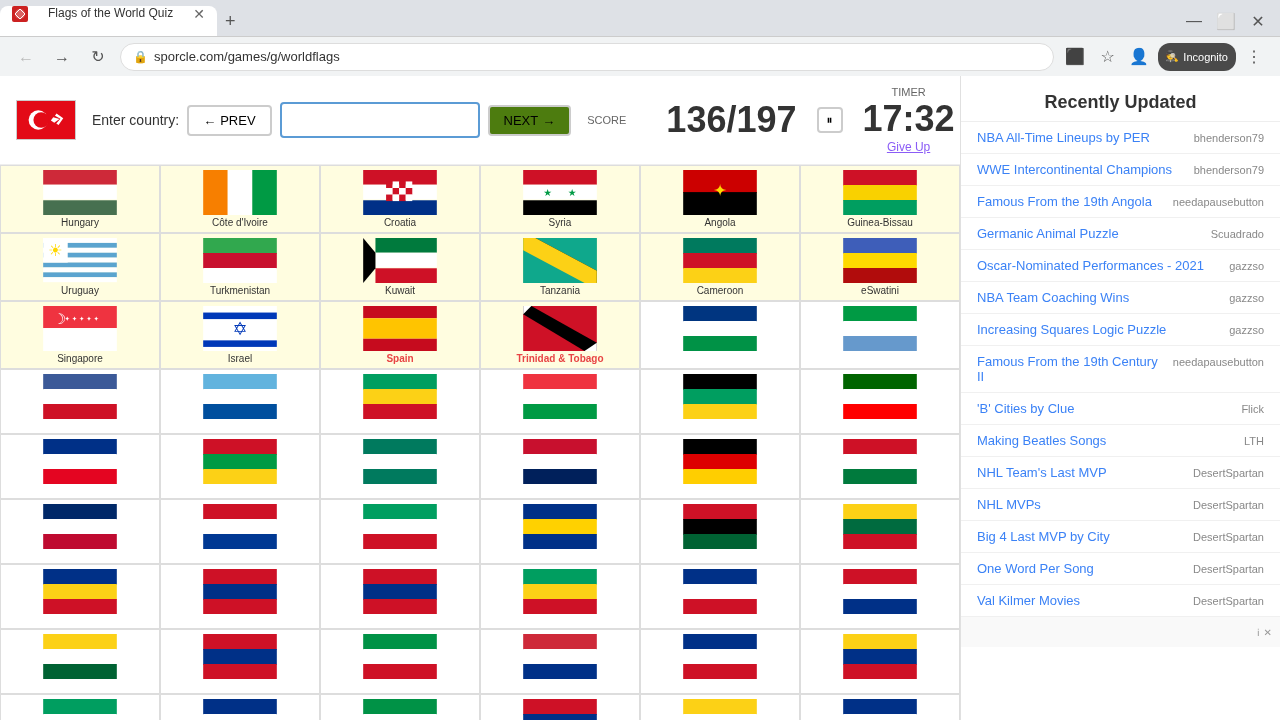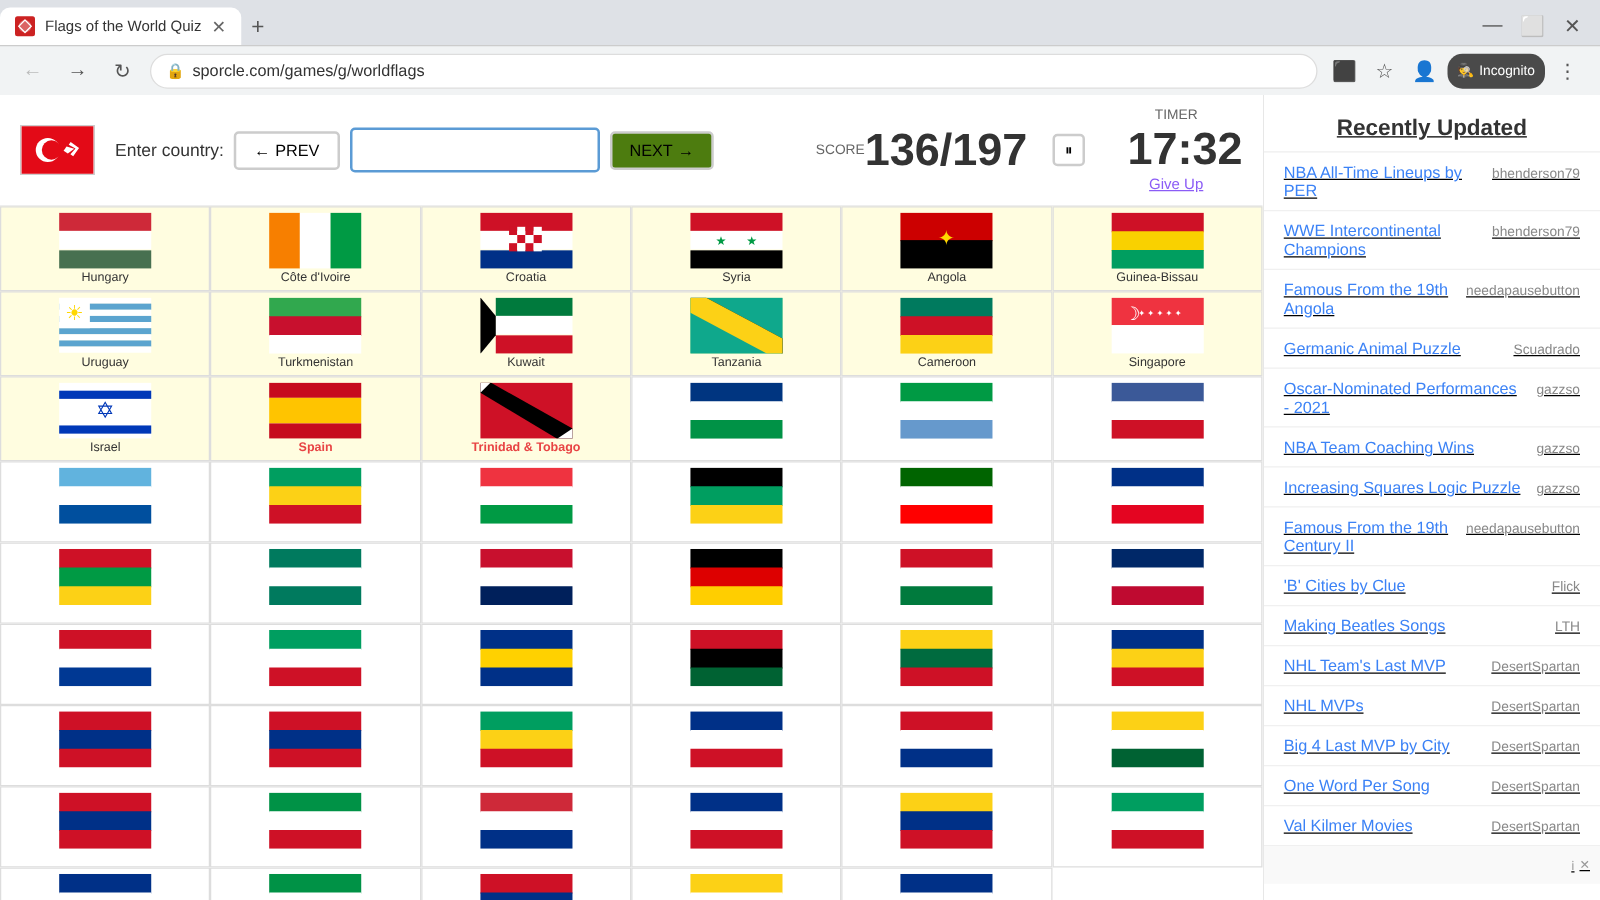--- a/index.html
+++ b/index.html
@@ -1,52 +1,52 @@
 <!DOCTYPE html>
 <html><head>
   <meta charset="utf-8">
   <style>
     * { margin: 0; padding: 0; box-sizing: border-box; }
     body { font-family: Arial, sans-serif; background: #f0f0f0; width: 1280px; height: 720px; overflow: hidden; display: flex; flex-direction: column; }
 
     
     .browser-chrome { background: #dee1e6; flex-shrink: 0; }
     .tab-bar { display: flex; align-items: center; padding: 6px 0 0 0; background: #dee1e6; height: 36px; }
-    .tab { background: white; border-radius: 8px 8px 0 0; padding: 0 12px; height: 30px; display: flex; align-items: center; gap: 8px; font-size: 12px; color: #333; min-width: 180px; }
+    .tab { background: white; border-radius: 8px 8px 0 0; padding: 0 12px; height: 30px; display: flex; gap: 20px; font-size: 12px; color: #333; min-width: 180px; }
     .tab-favicon { width: 16px; height: 16px; background: #e84444; border-radius: 2px; flex-shrink: 0; }
     .tab-title { flex: 1; white-space: nowrap; overflow: hidden; text-overflow: ellipsis; }
     .tab-close { color: #666; font-size: 14px; cursor: pointer; }
     .tab-new { background: none; border: none; font-size: 18px; color: #555; cursor: pointer; padding: 0 8px; }
     .browser-controls { background: #f1f3f4; height: 40px; display: flex; align-items: center; padding: 0 12px; gap: 8px; border-top: 1px solid #ccc; }
     .nav-btn { background: none; border: none; font-size: 16px; color: #555; cursor: pointer; width: 28px; height: 28px; border-radius: 50%; display: flex; align-items: center; justify-content: center; }
     .nav-btn.disabled { color: #bbb; cursor: default; }
     .address-bar { flex: 1; background: white; border: 1px solid #ddd; border-radius: 20px; height: 28px; display: flex; align-items: center; padding: 0 12px; font-size: 13px; color: #333; }
     .address-lock { color: #555; margin-right: 6px; font-size: 12px; }
     .browser-actions { display: flex; gap: 4px; }
     .browser-action-btn { background: none; border: none; font-size: 16px; color: #555; cursor: pointer; width: 28px; height: 28px; border-radius: 50%; display: flex; align-items: center; justify-content: center; }
     .incognito-badge { background: #4a4a4a; color: white; border-radius: 12px; font-size: 11px; padding: 2px 8px; display: flex; align-items: center; gap: 4px; }
 
     
     .page-wrapper { display: flex; flex: 1; overflow: hidden; background: white; }
     .main-content { flex: 1; overflow-y: auto; background: white; }
-    .sidebar { width: 270px; background: white; border-left: 1px solid #e0e0e0; overflow-y: auto; flex-shrink: 0; text-decoration: underline; }
+    .sidebar { width: 320px; background: white; border-left: 1px solid #e0e0e0; overflow-y: auto; flex-shrink: 0; }
 
     
     .game-header { display: flex; align-items: center; padding: 10px 16px; background: white; border-bottom: 1px solid #eee; gap: 16px; }
     .flag-display { width: 60px; height: 40px; background: white; border: 1px solid #ccc; display: flex; align-items: center; justify-content: center; overflow: hidden; flex-shrink: 0; }
     .input-area { display: flex; align-items: center; gap: 8px; flex: 1; }
     .enter-label { font-size: 14px; color: #333; white-space: nowrap; }
     .prev-btn { background: white; border: 2px solid #ccc; border-radius: 4px; padding: 6px 14px; font-size: 13px; cursor: pointer; display: flex; align-items: center; gap: 4px; }
     .answer-input { border: 2px solid #5b9bd5; border-radius: 4px; padding: 8px 12px; font-size: 14px; width: 200px; outline: none; }
     .next-btn { background: #4d7c0f; border: 2px solid #ccc; border-radius: 4px; padding: 6px 14px; font-size: 13px; cursor: pointer; display: flex; align-items: center; gap: 4px; }
     .score-area { display: flex; align-items: center; gap: 20px; margin-left: auto; }
     .score-label { font-size: 11px; color: #666; }
-    .score-value { font-size: 36px; font-weight: bold; color: #333; }
+    .score-value { font-size: 36px; font-weight: bold; color: #333; margin-left: 40px; }
     .pause-btn { background: white; border: 2px solid #ccc; border-radius: 4px; padding: 4px 8px; font-size: 12px; cursor: pointer; }
-    .timer-value { font-size: 36px; font-weight: bold; color: #333; margin-left: 14px; }
+    .timer-value { font-size: 36px; font-weight: bold; color: #333; }
     .give-up-link { font-size: 12px; color: #8b5cf6; cursor: pointer; text-decoration: underline; }
     .timer-label { font-size: 11px; color: #666; }
     .score-section { display: flex; flex-direction: row; align-items: center; }
     .timer-section { display: flex; flex-direction: column; align-items: center; }
 
     
     .flags-grid { display: grid; grid-template-columns: repeat(6, 1fr); gap: 0; }
     .flag-cell { border: 1px solid #ddd; padding: 4px; display: flex; flex-direction: column; align-items: center; background: white; min-height: 65px; }
     .flag-cell.answered { background: #fffde0; }
     .flag-img { width: 100%; height: 45px; object-fit: cover; display: flex; align-items: center; justify-content: center; overflow: hidden; }
@@ -281,20 +281,30 @@
               <rect x="0" y="0" width="90" height="19.333333333333332" fill="#007a5e"></rect>
               <rect x="0" y="18.333333333333332" width="90" height="19.333333333333332" fill="#ce1126"></rect>
               <rect x="0" y="36.666666666666664" width="90" height="19.333333333333332" fill="#fcd116"></rect>
             </svg>
           </div>
           <span class="flag-name">Cameroon</span>
         </div>
         <div class="flag-cell answered">
           <div class="flag-img">
             <svg width="100%" height="45" viewBox="0 0 90 55">
+              <rect x="0" y="0" width="90" height="19.333333333333332" fill="#3e5eb9"></rect>
+              <rect x="0" y="18.333333333333332" width="90" height="19.333333333333332" fill="#ffd900"></rect>
+              <rect x="0" y="36.666666666666664" width="90" height="19.333333333333332" fill="#b10c0c"></rect>
+            </svg>
+          </div>
+          <span class="flag-name">eSwatini</span>
+        </div>
+        <div class="flag-cell answered">
+          <div class="flag-img">
+            <svg width="100%" height="45" viewBox="0 0 90 55">
               <rect x="0" y="0" width="90" height="27" fill="#ef3340"></rect>
               <rect x="0" y="27" width="90" height="28" fill="white"></rect>
               <text x="12" y="22" fill="white" font-size="18">☽</text>
               <text x="26" y="18" fill="white" font-size="8">✦ ✦ ✦ ✦ ✦</text>
             </svg>
           </div>
           <span class="flag-name">Singapore</span>
         </div>
         <div class="flag-cell answered">
           <div class="flag-img">

